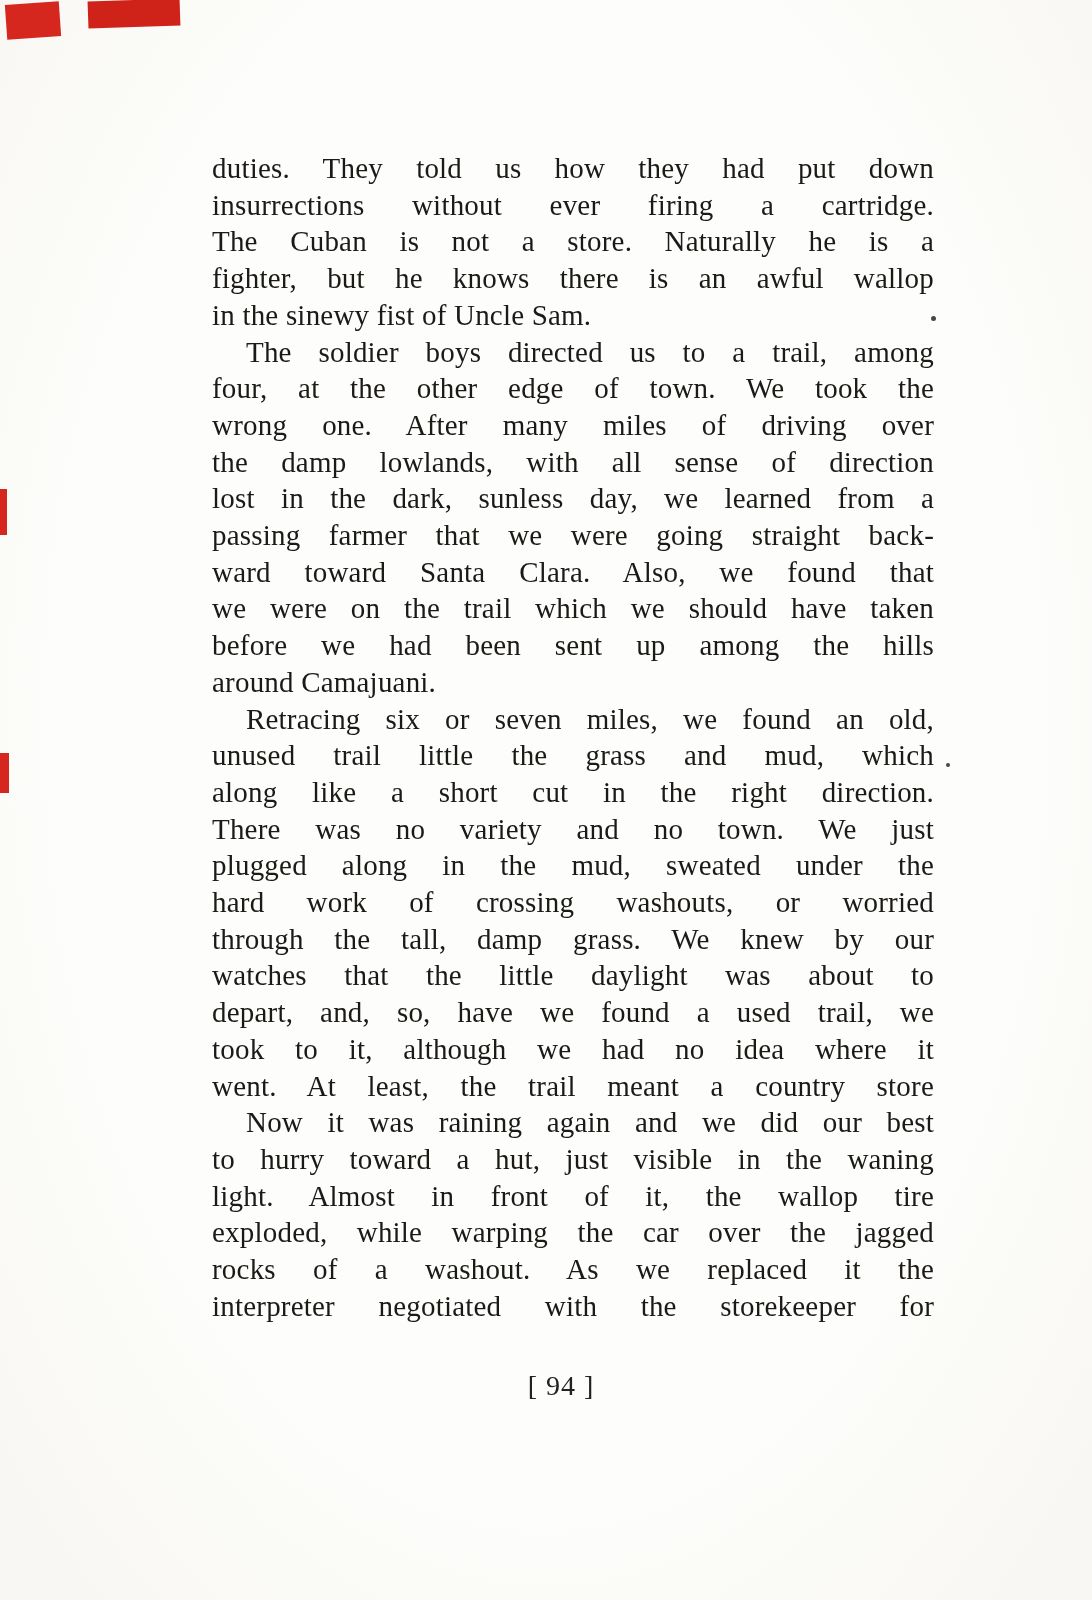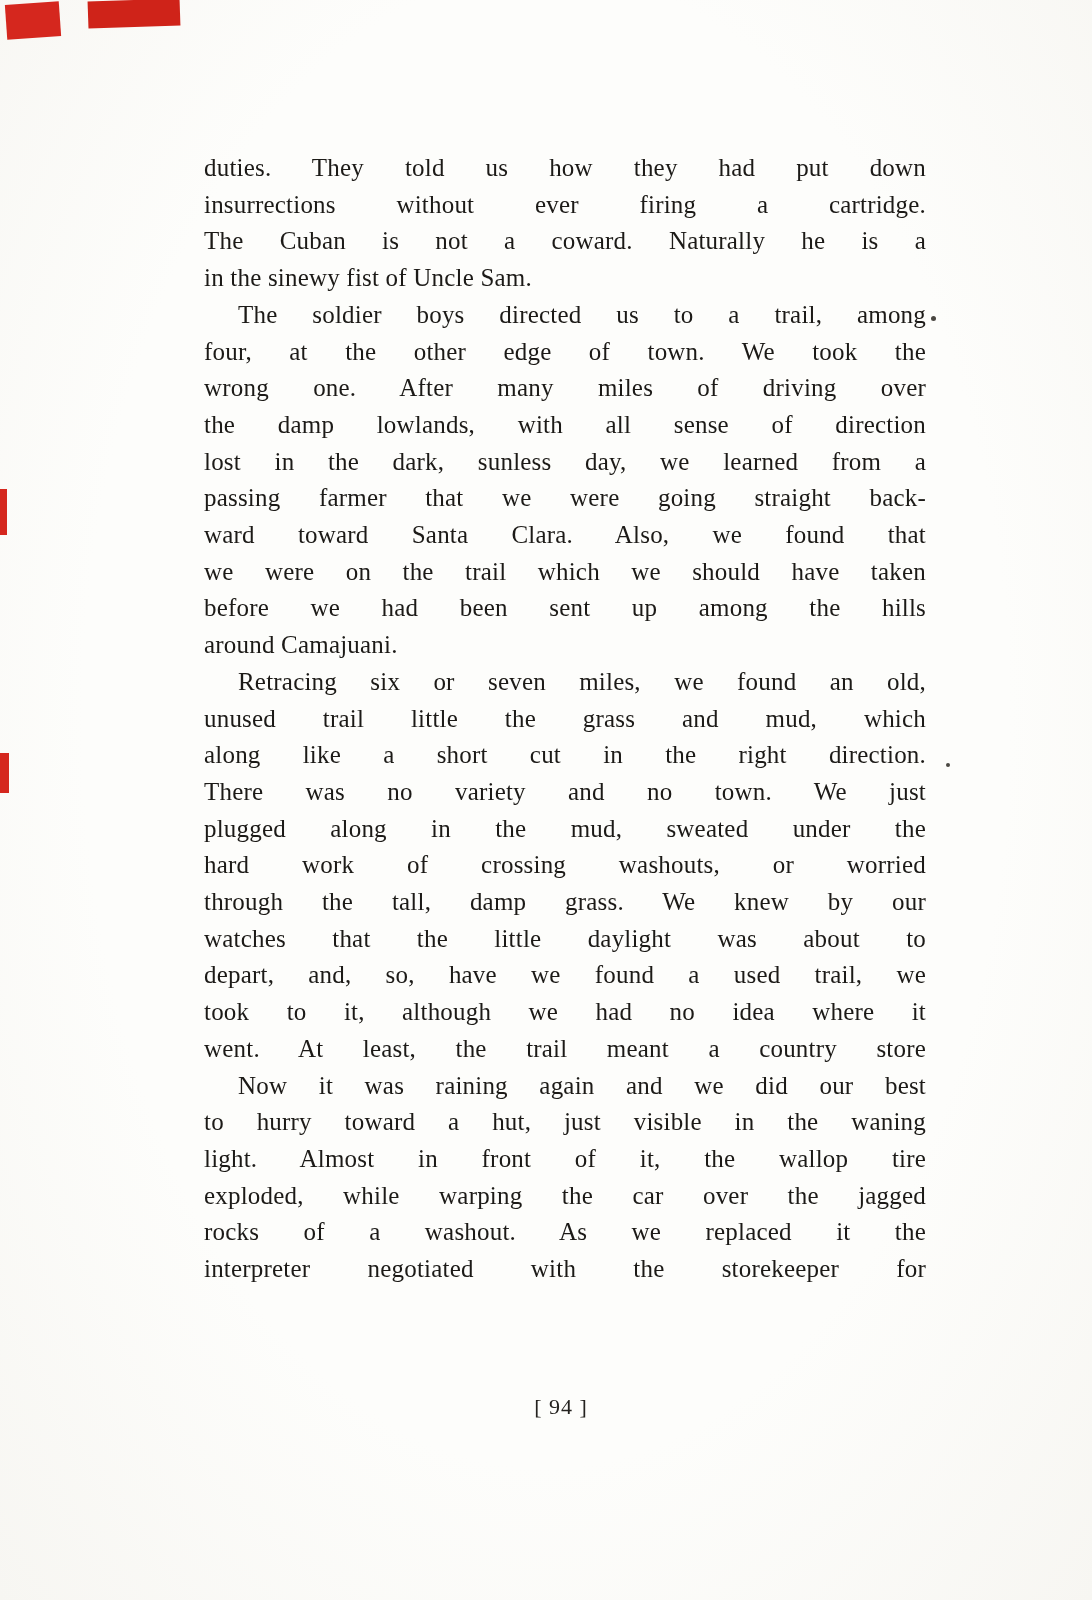--- a/index.html
+++ b/index.html
@@ -15,24 +15,24 @@
     font-family: "Liberation Serif", serif;
   }
   .page {
     position: absolute;
     inset: 0;
     background:
       radial-gradient(ellipse at 50% 45%, #fdfdfb 60%, #f7f6f2 100%);
   }
   .text-block {
     position: absolute;
-    left: 204px;
+    left: 212px;
     top: 150px;
     width: 722px;
-    font-size: 25px;
+    font-size: 29px;
     color: #1c1a17;
     letter-spacing: 0.2px;
   }
   .paragraph { margin: 0; }
   .line {
     line-height: 36.7px;
     text-align: justify;
     text-align-last: justify;
     white-space: normal;
   }
@@ -40,43 +40,43 @@
   .line.last {
     text-align: center;
     text-align-last: left;
   }
   .footer {
     position: absolute;
     left: 200px;
     top: 1370px;
     width: 722px;
     text-align: center;
-    font-size: 22px;
+    font-size: 28px;
     color: #24221f;
     letter-spacing: 1px;
-    margin-top: 24px;
   }
   .artifact-layer {
     position: absolute;
     inset: 0;
     pointer-events: none;
   }
   .artifact {
     position: absolute;
   }
 </style>
 </head>
 <body>
 
 <div class="page">
   <div class="text-block">
       <div class="paragraph">
         <div class="line">duties. They told us how they had put down</div>
         <div class="line">insurrections without ever firing a cartridge.</div>
-        <div class="line">The Cuban is not a coward.  Naturally he is a</div>
+        <div class="line">The Cuban is not a store.  Naturally he is a</div>
+        <div class="line">fighter, but he knows there is an awful wallop</div>
         <div class="line last">in the sinewy fist of Uncle Sam.</div>
       </div>
       <div class="paragraph">
         <div class="line indent">The soldier boys directed us to a trail, among</div>
         <div class="line">four, at the other edge of town.  We took the</div>
         <div class="line">wrong one.  After many miles of driving over</div>
         <div class="line">the damp lowlands, with all sense of direction</div>
         <div class="line">lost in the dark, sunless day, we learned from a</div>
         <div class="line">passing farmer that we were going straight back-</div>
         <div class="line">ward toward Santa Clara.  Also, we found that</div>

